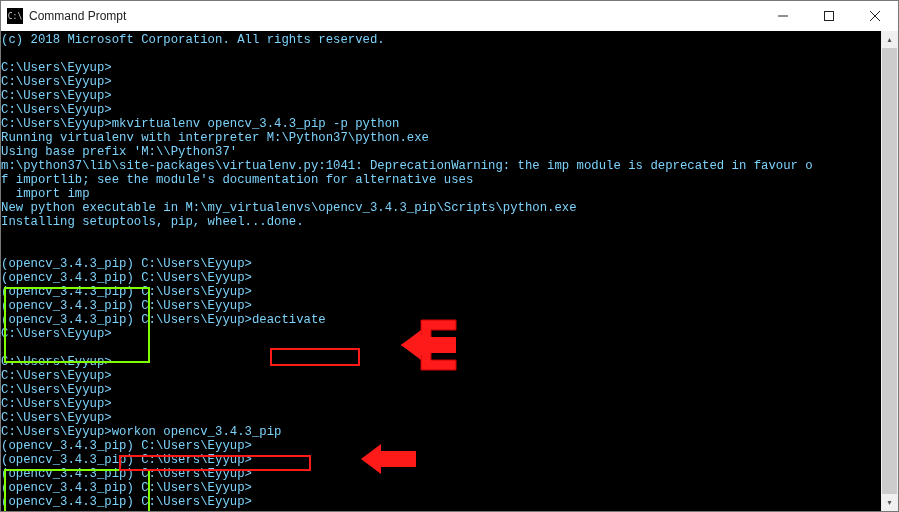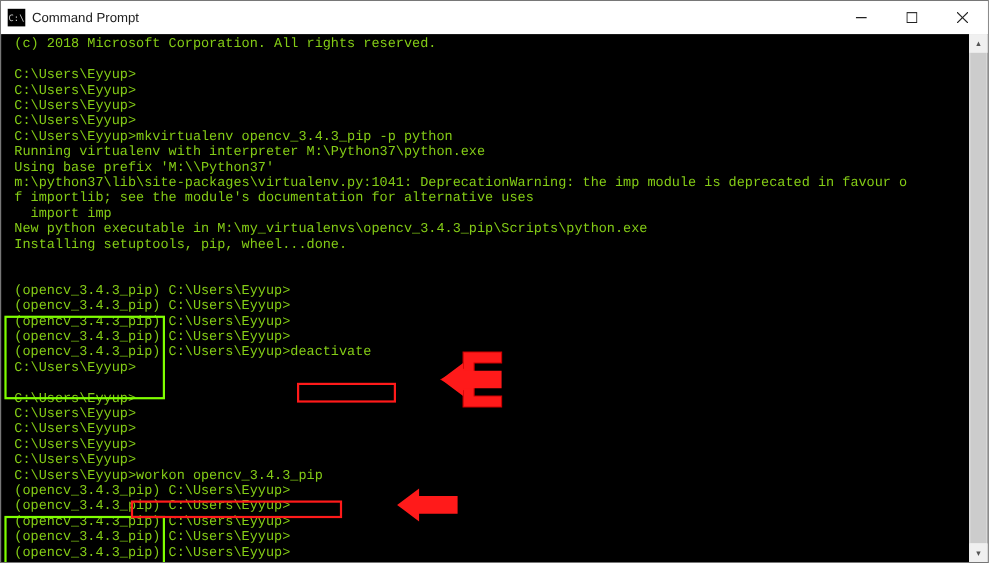--- a/index.html
+++ b/index.html
@@ -62,23 +62,23 @@
   .terminal-wrap {
     flex: 1;
     background: #000;
     position: relative;
     overflow: hidden;
   }
   .terminal {
     font-family: Consolas, "Courier New", monospace;
     font-size: 12.3px;
     line-height: 14px;
-    color: #84cc16;
+    color: #7dd3fc;
     white-space: pre;
-    padding: 2px 12px;
+    padding: 2px 0;
     position: relative;
   }
   .scrollbar {
     position: absolute;
     right: 0;
     top: 0;
     width: 17px;
     height: 100%;
     background: #f0f0f0;
   }

